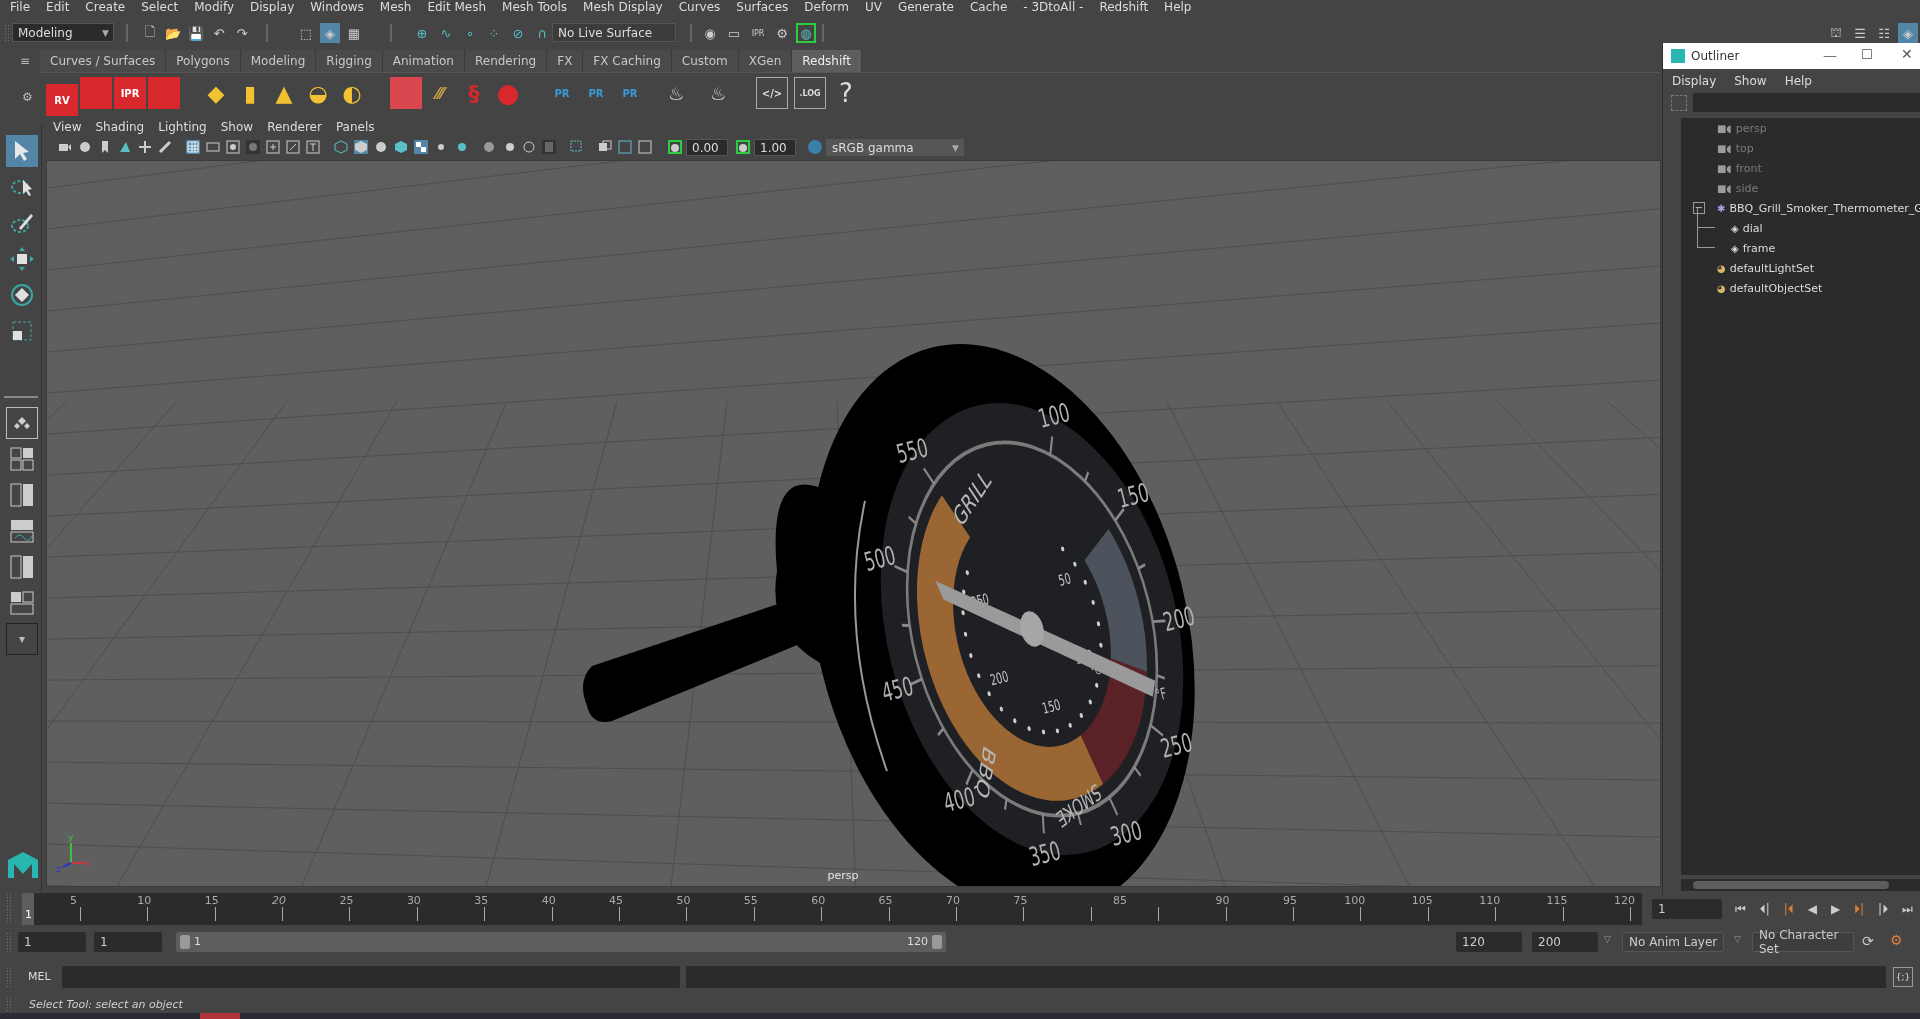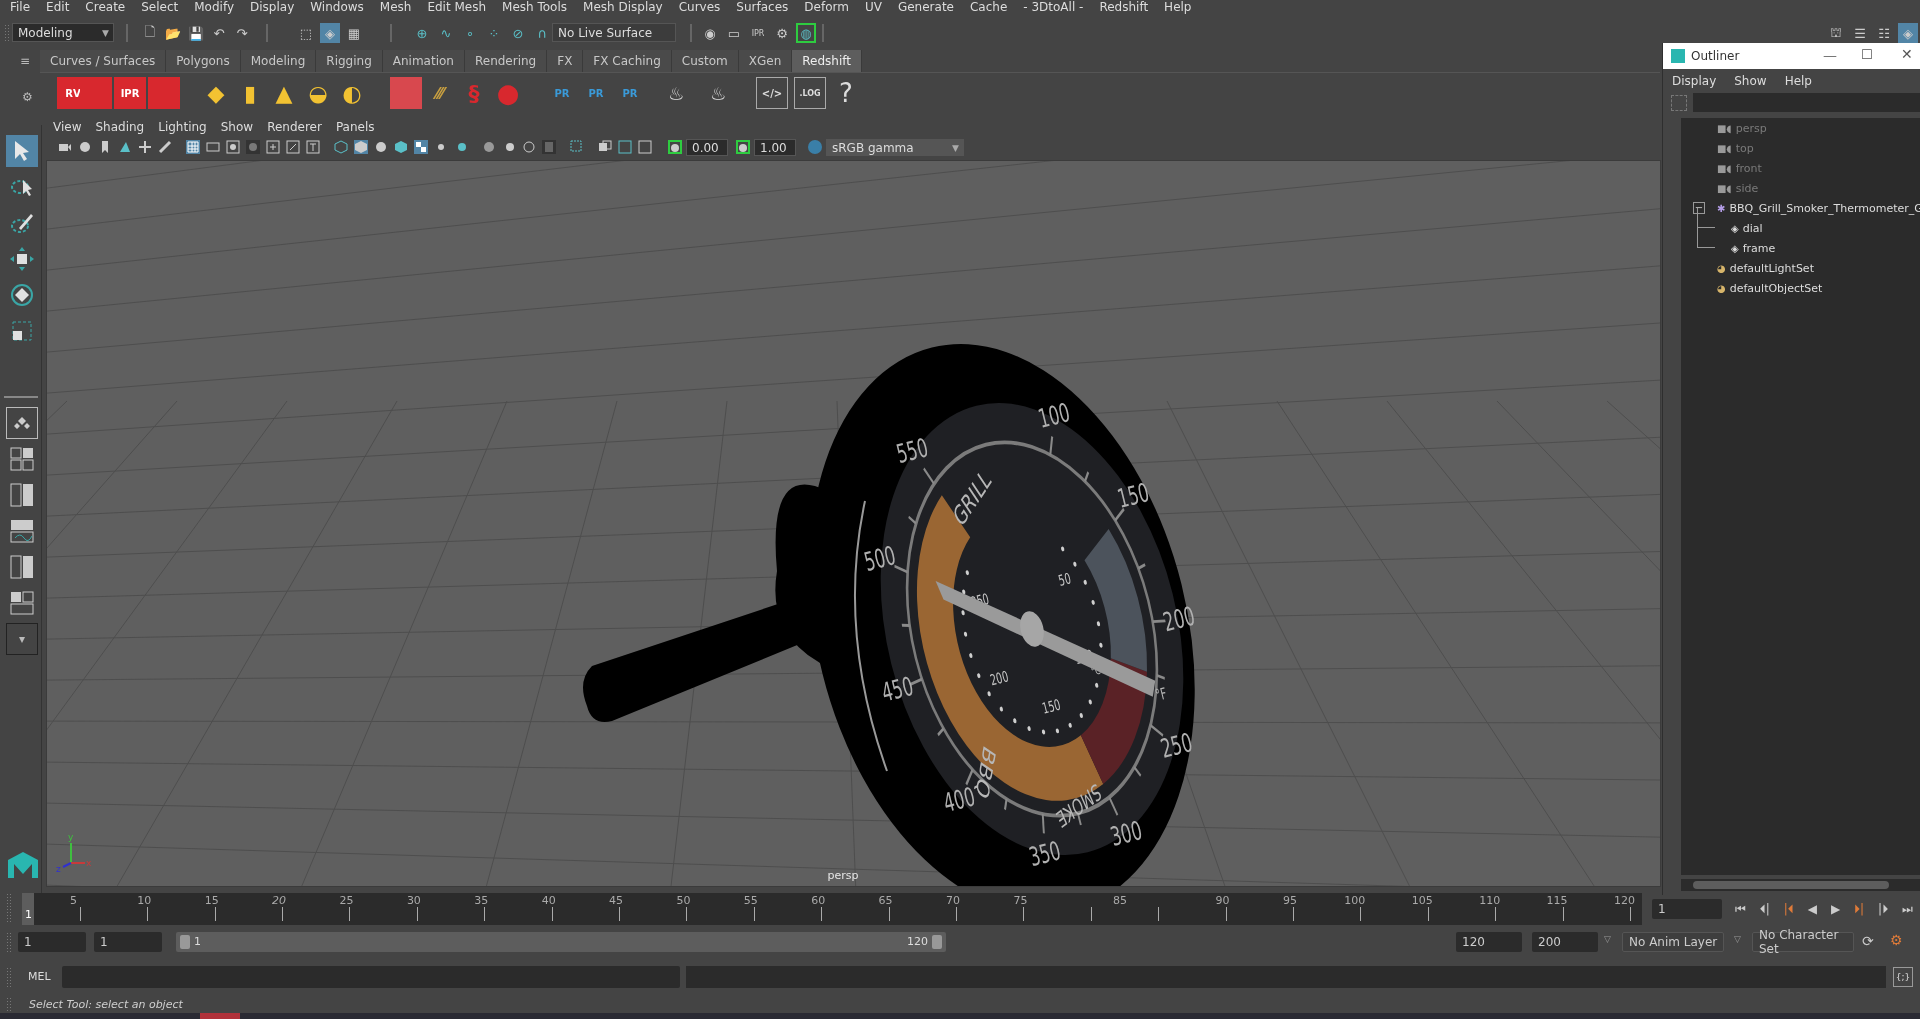--- a/index.html
+++ b/index.html
@@ -123,21 +123,21 @@
     <div class="shelf-tab">Rigging</div>
     <div class="shelf-tab">Animation</div>
     <div class="shelf-tab">Rendering</div>
     <div class="shelf-tab">FX</div>
     <div class="shelf-tab">FX Caching</div>
     <div class="shelf-tab">Custom</div>
     <div class="shelf-tab">XGen</div>
     <div class="shelf-tab active">Redshift</div>
   </div>
 <div id="shelf-icons">
-    <div class="shelf-icon" style="left: 17px; background: rgb(216, 40, 46); color: rgb(255, 255, 255);">RV</div>
+    <div class="shelf-icon" style="left: 6px; background: rgb(216, 40, 46); color: rgb(255, 255, 255); margin-top: 7px;">RV</div>
     <div class="shelf-icon" style="left: 40px; background: rgb(216, 40, 46); color: rgb(255, 255, 255);"></div>
     <div class="shelf-icon" style="left: 74px; background: rgb(216, 40, 46); color: rgb(255, 255, 255);">IPR</div>
     <div class="shelf-icon" style="left: 108px; background: rgb(216, 40, 46); color: rgb(255, 255, 255);"></div>
     <div class="shelf-icon" style="left: 160px; color: rgb(242, 194, 50); font-size: 22px;">◆</div>
     <div class="shelf-icon" style="left: 194px; color: rgb(242, 194, 50); font-size: 22px;">▮</div>
     <div class="shelf-icon" style="left: 228px; color: rgb(242, 194, 50); font-size: 22px;">▲</div>
     <div class="shelf-icon" style="left: 262px; color: rgb(242, 194, 50); font-size: 22px;">◒</div>
     <div class="shelf-icon" style="left: 296px; color: rgb(242, 194, 50); font-size: 22px;">◐</div>
     <div class="shelf-icon" style="left: 350px; background: rgb(216, 72, 78); color: rgb(255, 255, 255);"></div>
     <div class="shelf-icon" style="left: 384px; color: rgb(201, 160, 64); font-size: 16px;">⁄⁄⁄</div>

